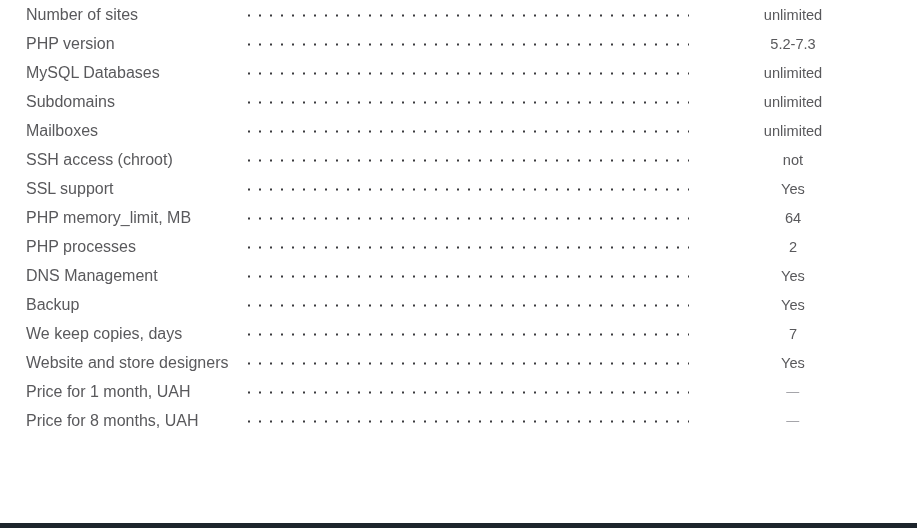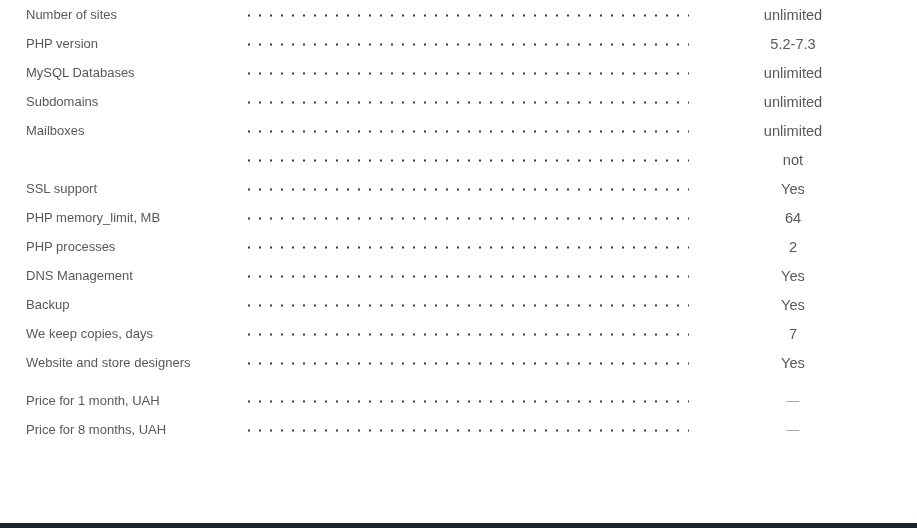--- a/index.html
+++ b/index.html
@@ -26,30 +26,29 @@
 
   .spec-row {
     position: relative;
     height: 29px;
     display: flex;
     align-items: center;
   }
 
   
   .spec-row.group-start {
-    margin-top: 9px;
   }
 
   .spec-label {
     position: absolute;
     left: 26px;
     top: 50%;
     transform: translateY(-50%);
     color: #59595c;
-    font-size: 13px;
+    font-size: 16px;
     line-height: 18px;
     white-space: nowrap;
   }
 
   .spec-leader {
     position: absolute;
     left: 248px;
     width: 441px;
     top: 50%;
     transform: translateY(-50%);
@@ -112,20 +111,21 @@
       <span class="spec-label">Subdomains</span>
       <span class="spec-leader"></span>
       <span class="spec-value">unlimited</span>
     </div>
     <div class="spec-row">
       <span class="spec-label">Mailboxes</span>
       <span class="spec-leader"></span>
       <span class="spec-value">unlimited</span>
     </div>
     <div class="spec-row">
+      <span class="spec-label">SSH access (chroot)</span>
       <span class="spec-leader"></span>
       <span class="spec-value">not</span>
     </div>
     <div class="spec-row">
       <span class="spec-label">SSL support</span>
       <span class="spec-leader"></span>
       <span class="spec-value">Yes</span>
     </div>
     <div class="spec-row">
       <span class="spec-label">PHP memory_limit, MB</span>

